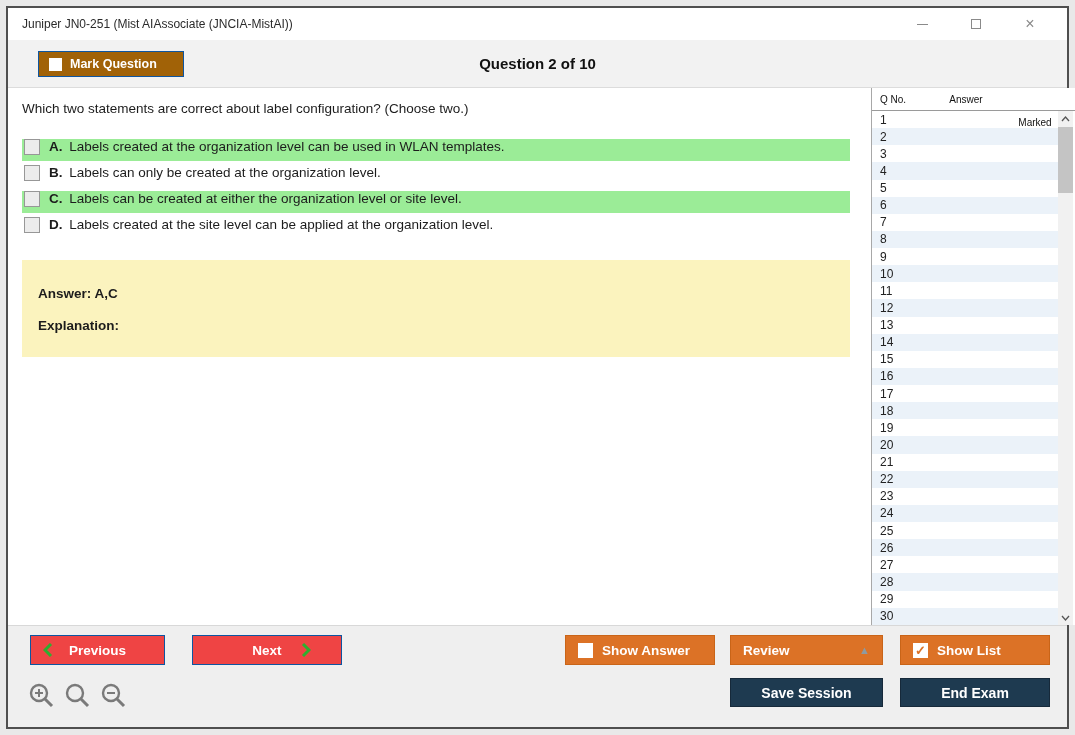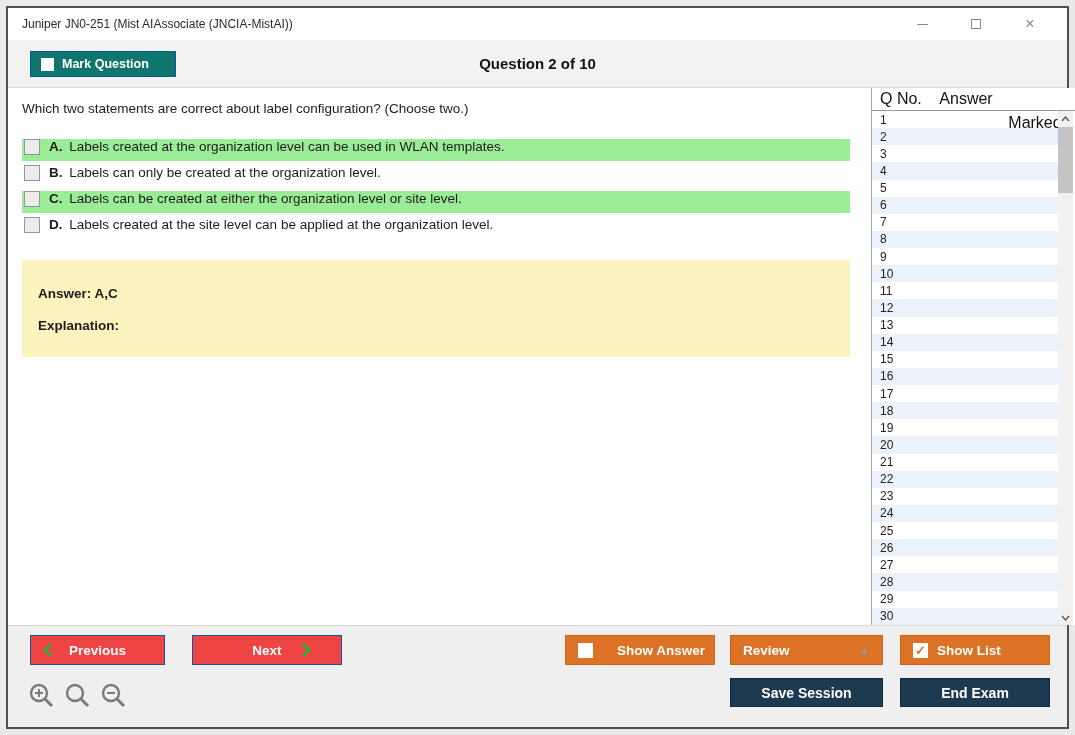--- a/index.html
+++ b/index.html
@@ -24,22 +24,22 @@
   .wc { width:14px; height:14px; display:flex; align-items:center; justify-content:center; color:#8a8a8a; cursor:default; }
   .wc-min span { display:block; width:11px; height:0; border-top:1px solid #8a8a8a; }
   .wc-max span { display:block; width:10px; height:10px; border:1px solid #8a8a8a; }
   .wc-close { font-size:16px; line-height:14px; }
   
   .toolbar {
     height:48px; background:#f2f2f2; border-bottom:1px solid #dcdcdc;
     position:relative; display:flex; align-items:center; flex:0 0 auto;
   }
   .mark-btn {
-    position:absolute; left:22px; top:11px; height:26px; width:146px;
-    background:#0f766e; border:1px solid #0e55a0; color:#fff;
+    position:absolute; left:30px; top:11px; height:26px; width:146px;
+    background:#a16207; border:1px solid #0e55a0; color:#fff;
     display:flex; align-items:center; gap:8px; padding:0 10px;
     font-size:12.5px; font-weight:bold; cursor:pointer;
   }
   .mark-cb { width:13px; height:13px; background:#fff; flex:0 0 auto; }
   .q-counter {
     width:100%; text-align:center; font-size:15px; font-weight:bold; color:#111;
   }
   
   .content { flex:1 1 auto; display:flex; min-height:0;gap:9px; }
   .q-panel { flex:1 1 auto; background:#fff; padding:13px 12px 0 14px; position:relative; }
@@ -60,21 +60,21 @@
     background:#fbf3be; padding:26px 16px 0 16px;
   }
   .answer-line { font-size:13.5px; font-weight:bold; color:#1c1c1c; margin-bottom:17px; }
   
   .list-panel {
     flex:0 0 205px; border-left:1px solid #a8a8a8; background:#fff;
     display:flex; flex-direction:column; position:relative;
   }
   .list-header {
     height:23px; border-bottom:1px solid #9a9a9a; display:flex; align-items:center;
-    font-size:16px; color:#111; flex:0 0 auto;
+    font-size:10px; color:#111; flex:0 0 auto;
   }
   .lh-qno { width:58px; padding-left:8px; }
   .lh-ans { width:72px; text-align:center; }
   .lh-mark { width:66px; text-align:center;margin-top:47px; }
   .list-body { flex:1 1 auto; overflow:hidden; position:relative; padding-right:18px; }
   .qrow { height:17.13px; display:flex; align-items:center; font-size:12px; color:#222; cursor:pointer; }
   .qrow.alt { background:#ebf2f9; }
   .qrow .qno { width:50px; padding-left:8px; }
   .qrow .qans { width:72px; text-align:center; }
   .qrow .qmark { width:50px; text-align:center; }
@@ -94,21 +94,21 @@
   }
   .fbtn {
     position:absolute; height:30px; display:flex; align-items:center; justify-content:center;
     color:#fff; font-size:13.5px; font-weight:600; cursor:pointer;
   }
   .blue { background:#ef4444; border:1px solid #0e55a0; }
   .orange { background:#dc7226; border:1px solid #c96418; }
   .navy { background:#1e3a50; border:1px solid #16293a; font-weight:700; font-size:14px; }
   .btn-prev { left:22px; top:9px; width:135px; }
   .btn-next { left:184px; top:9px; width:150px; }
-  .btn-show-answer { left:557px; top:9px; width:150px; justify-content:flex-start; padding-left:12px; gap:24px; }
+  .btn-show-answer { left:557px; top:9px; width:150px; justify-content:flex-start; padding-left:12px; gap:9px; }
   .btn-review { left:722px; top:9px; width:153px; justify-content:flex-start; padding-left:12px; }
   .btn-show-list { left:892px; top:9px; width:150px; justify-content:flex-start; padding-left:12px; gap:9px; }
   .btn-save { left:722px; top:52px; width:153px; height:29px; }
   .btn-end { left:892px; top:52px; width:150px; height:29px; }
   .chev { display:flex; align-items:center; }
   .chev-left { position:absolute; left:12px; }
   .chev-right { position:absolute; right:30px; }
   .wh-cb { width:15px; height:15px; background:#fff; flex:0 0 auto;
            display:flex; align-items:center; justify-content:center;
            color:#dc7226; font-size:13px; font-weight:bold; }

